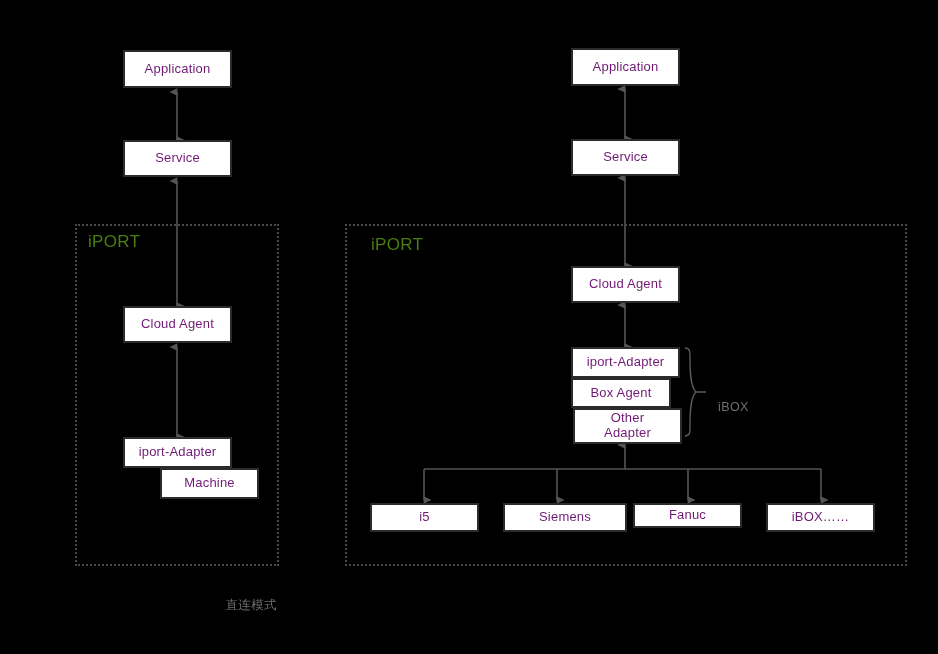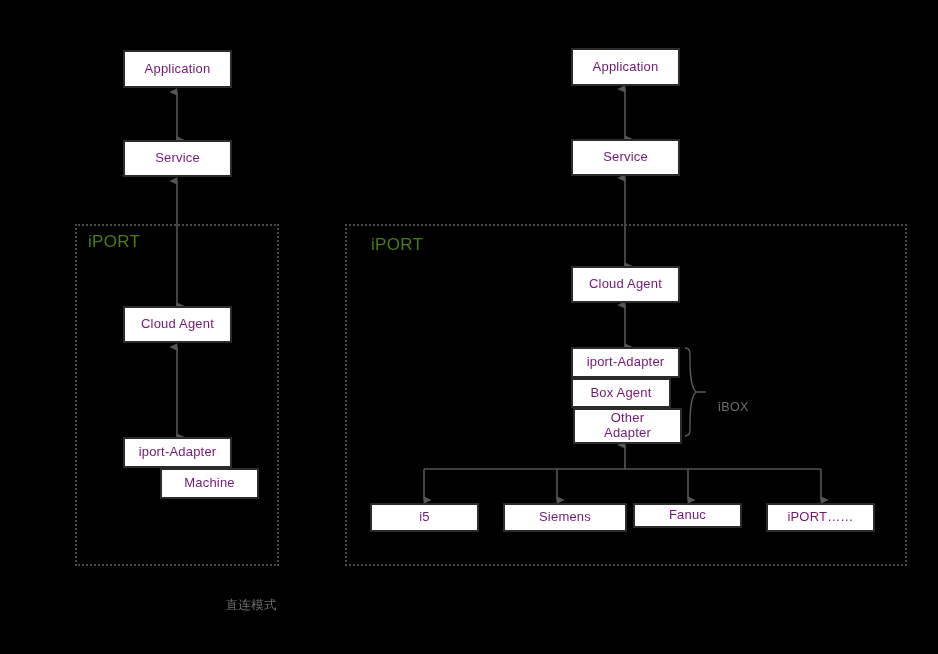--- a/index.html
+++ b/index.html
@@ -154,16 +154,16 @@
   <div class="node two-line" style="left:573px; top:408px; width:109px; height:36px; padding:0 14px;">Other Adapter</div>
 
   <div class="brace-label" style="left:718px; top:400px;">iBOX</div>
 
   <div class="node" style="left:370px; top:503px; width:109px; height:29px;text-align:right;">i5</div>
 
   <div class="node" style="left:503px; top:503px; width:124px; height:29px;">Siemens</div>
 
   <div class="node" style="left:633px; top:503px; width:109px; height:25px;">Fanuc</div>
 
-  <div class="node" style="left:766px; top:503px; width:109px; height:29px;">iPORT……</div>
+  <div class="node" style="left:766px; top:503px; width:109px; height:29px;">iBOX……</div>
 
 
 </div>
 
 </body></html>

